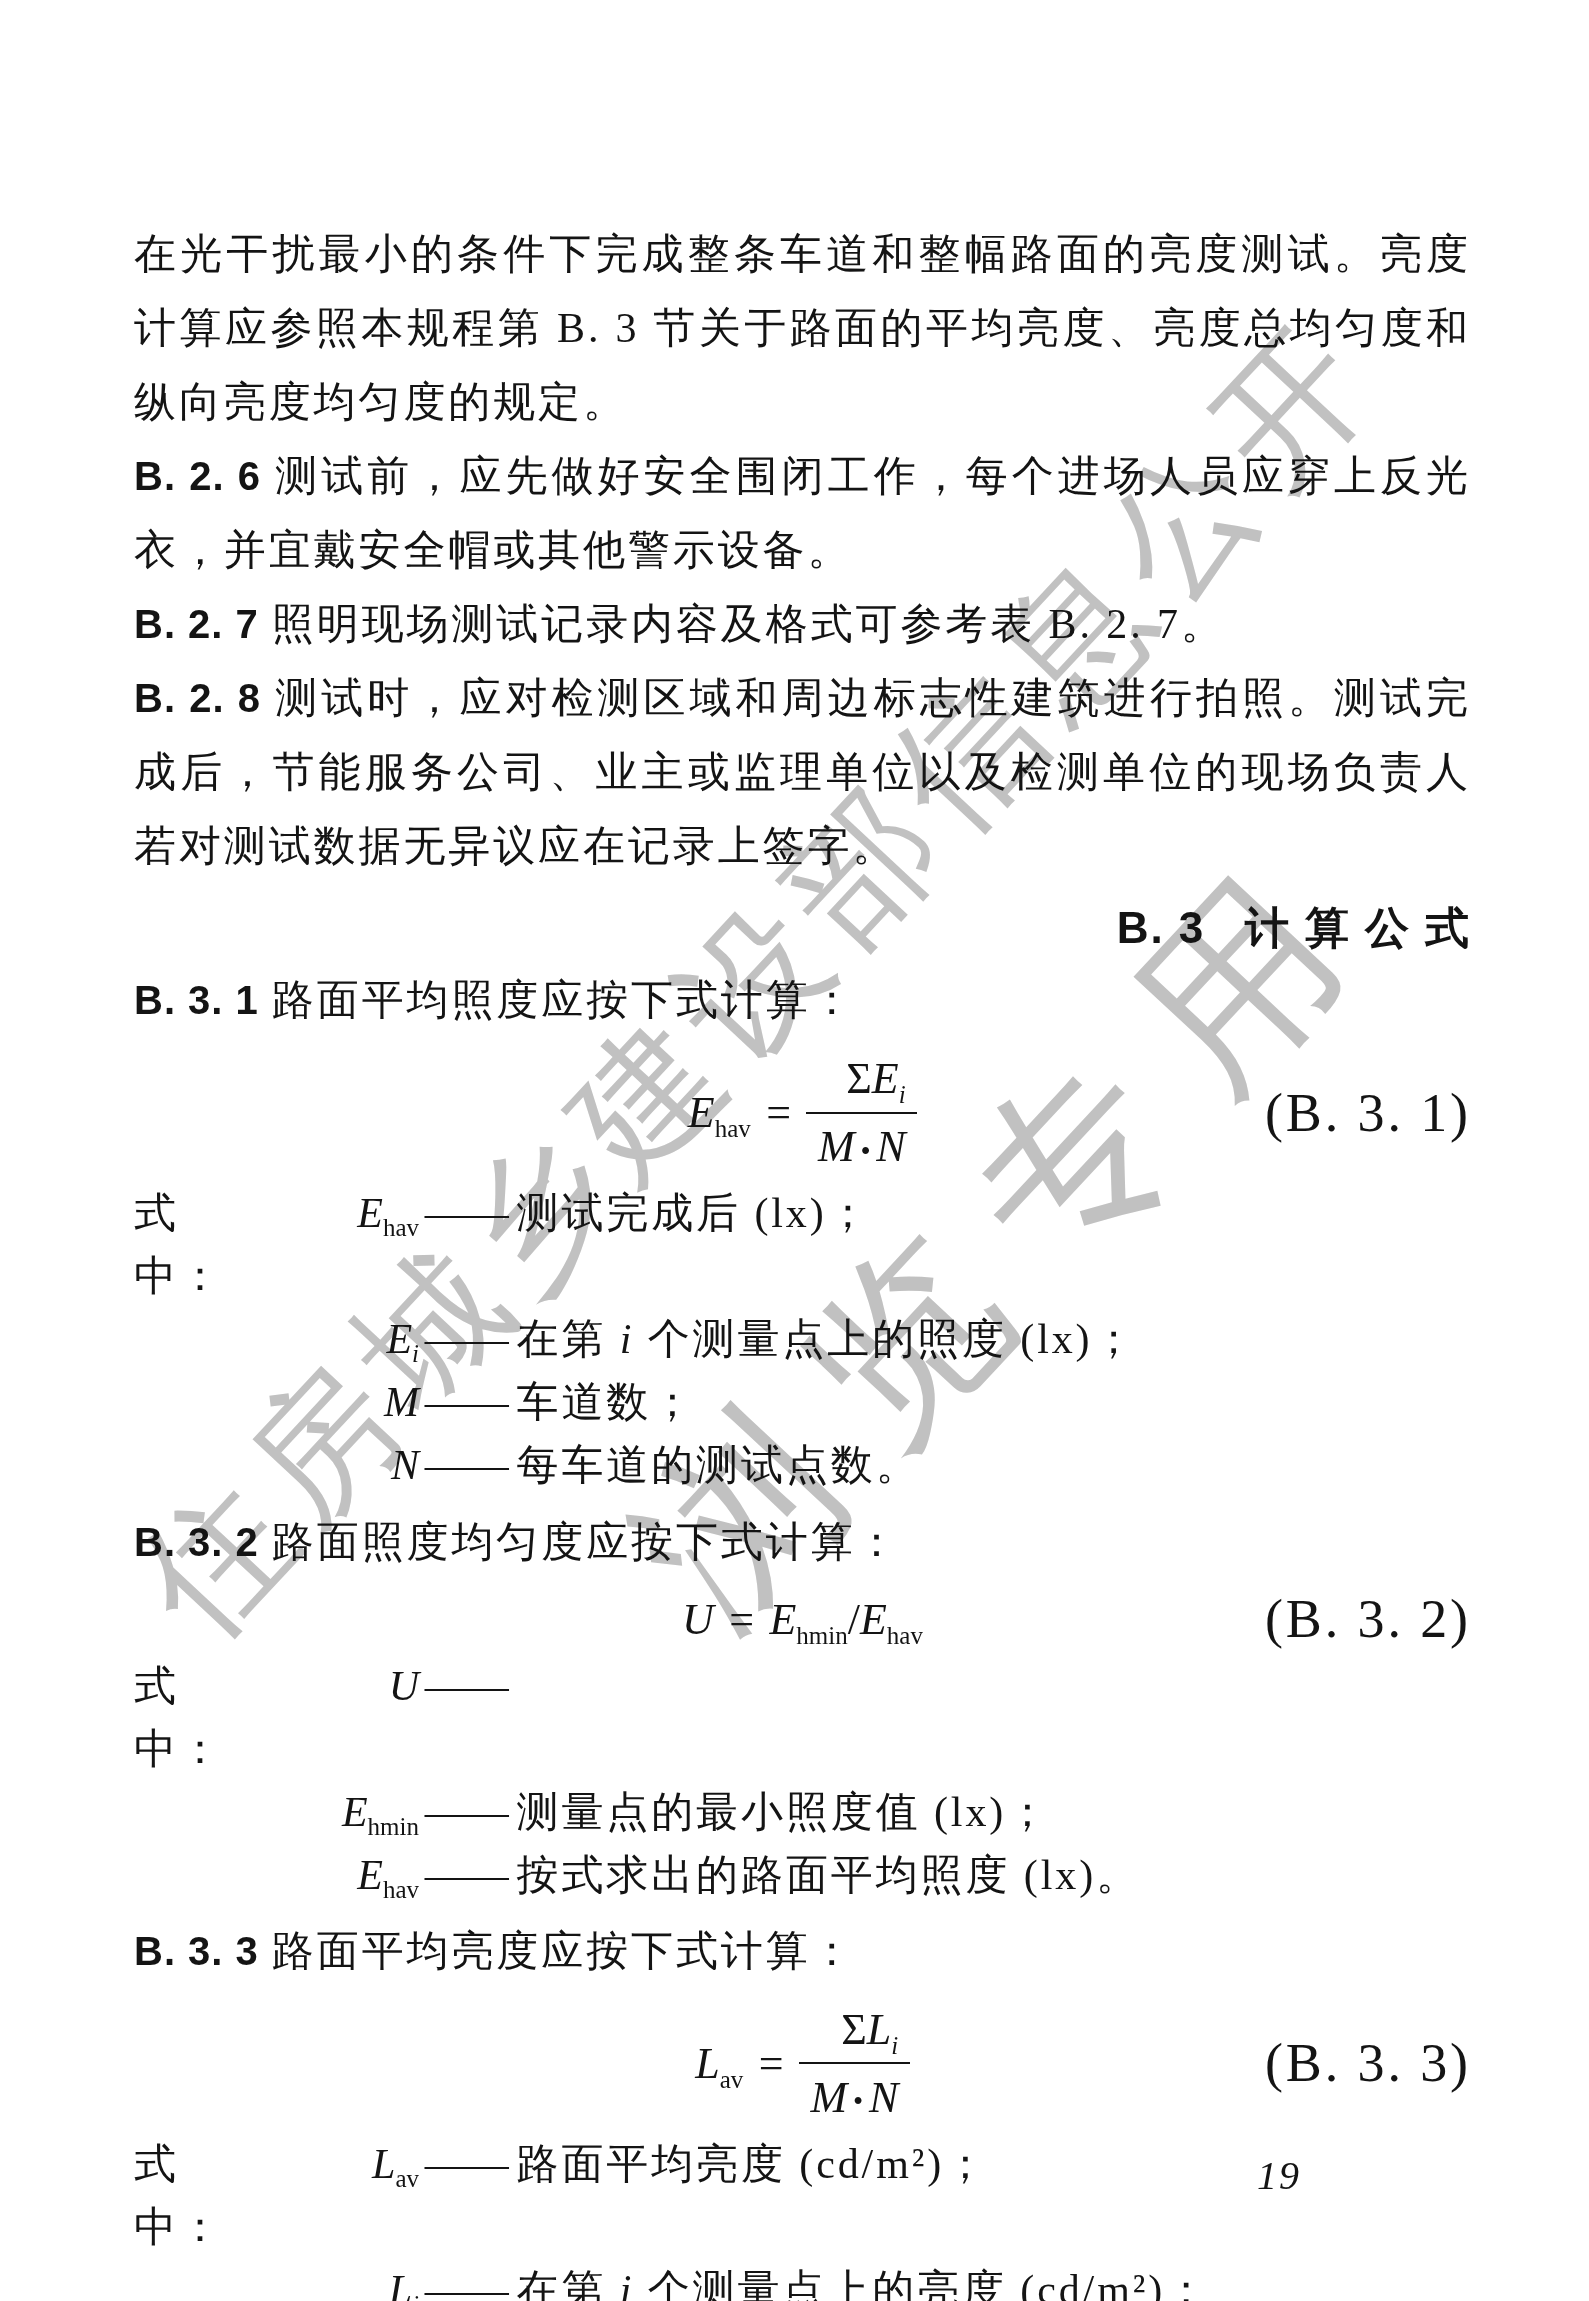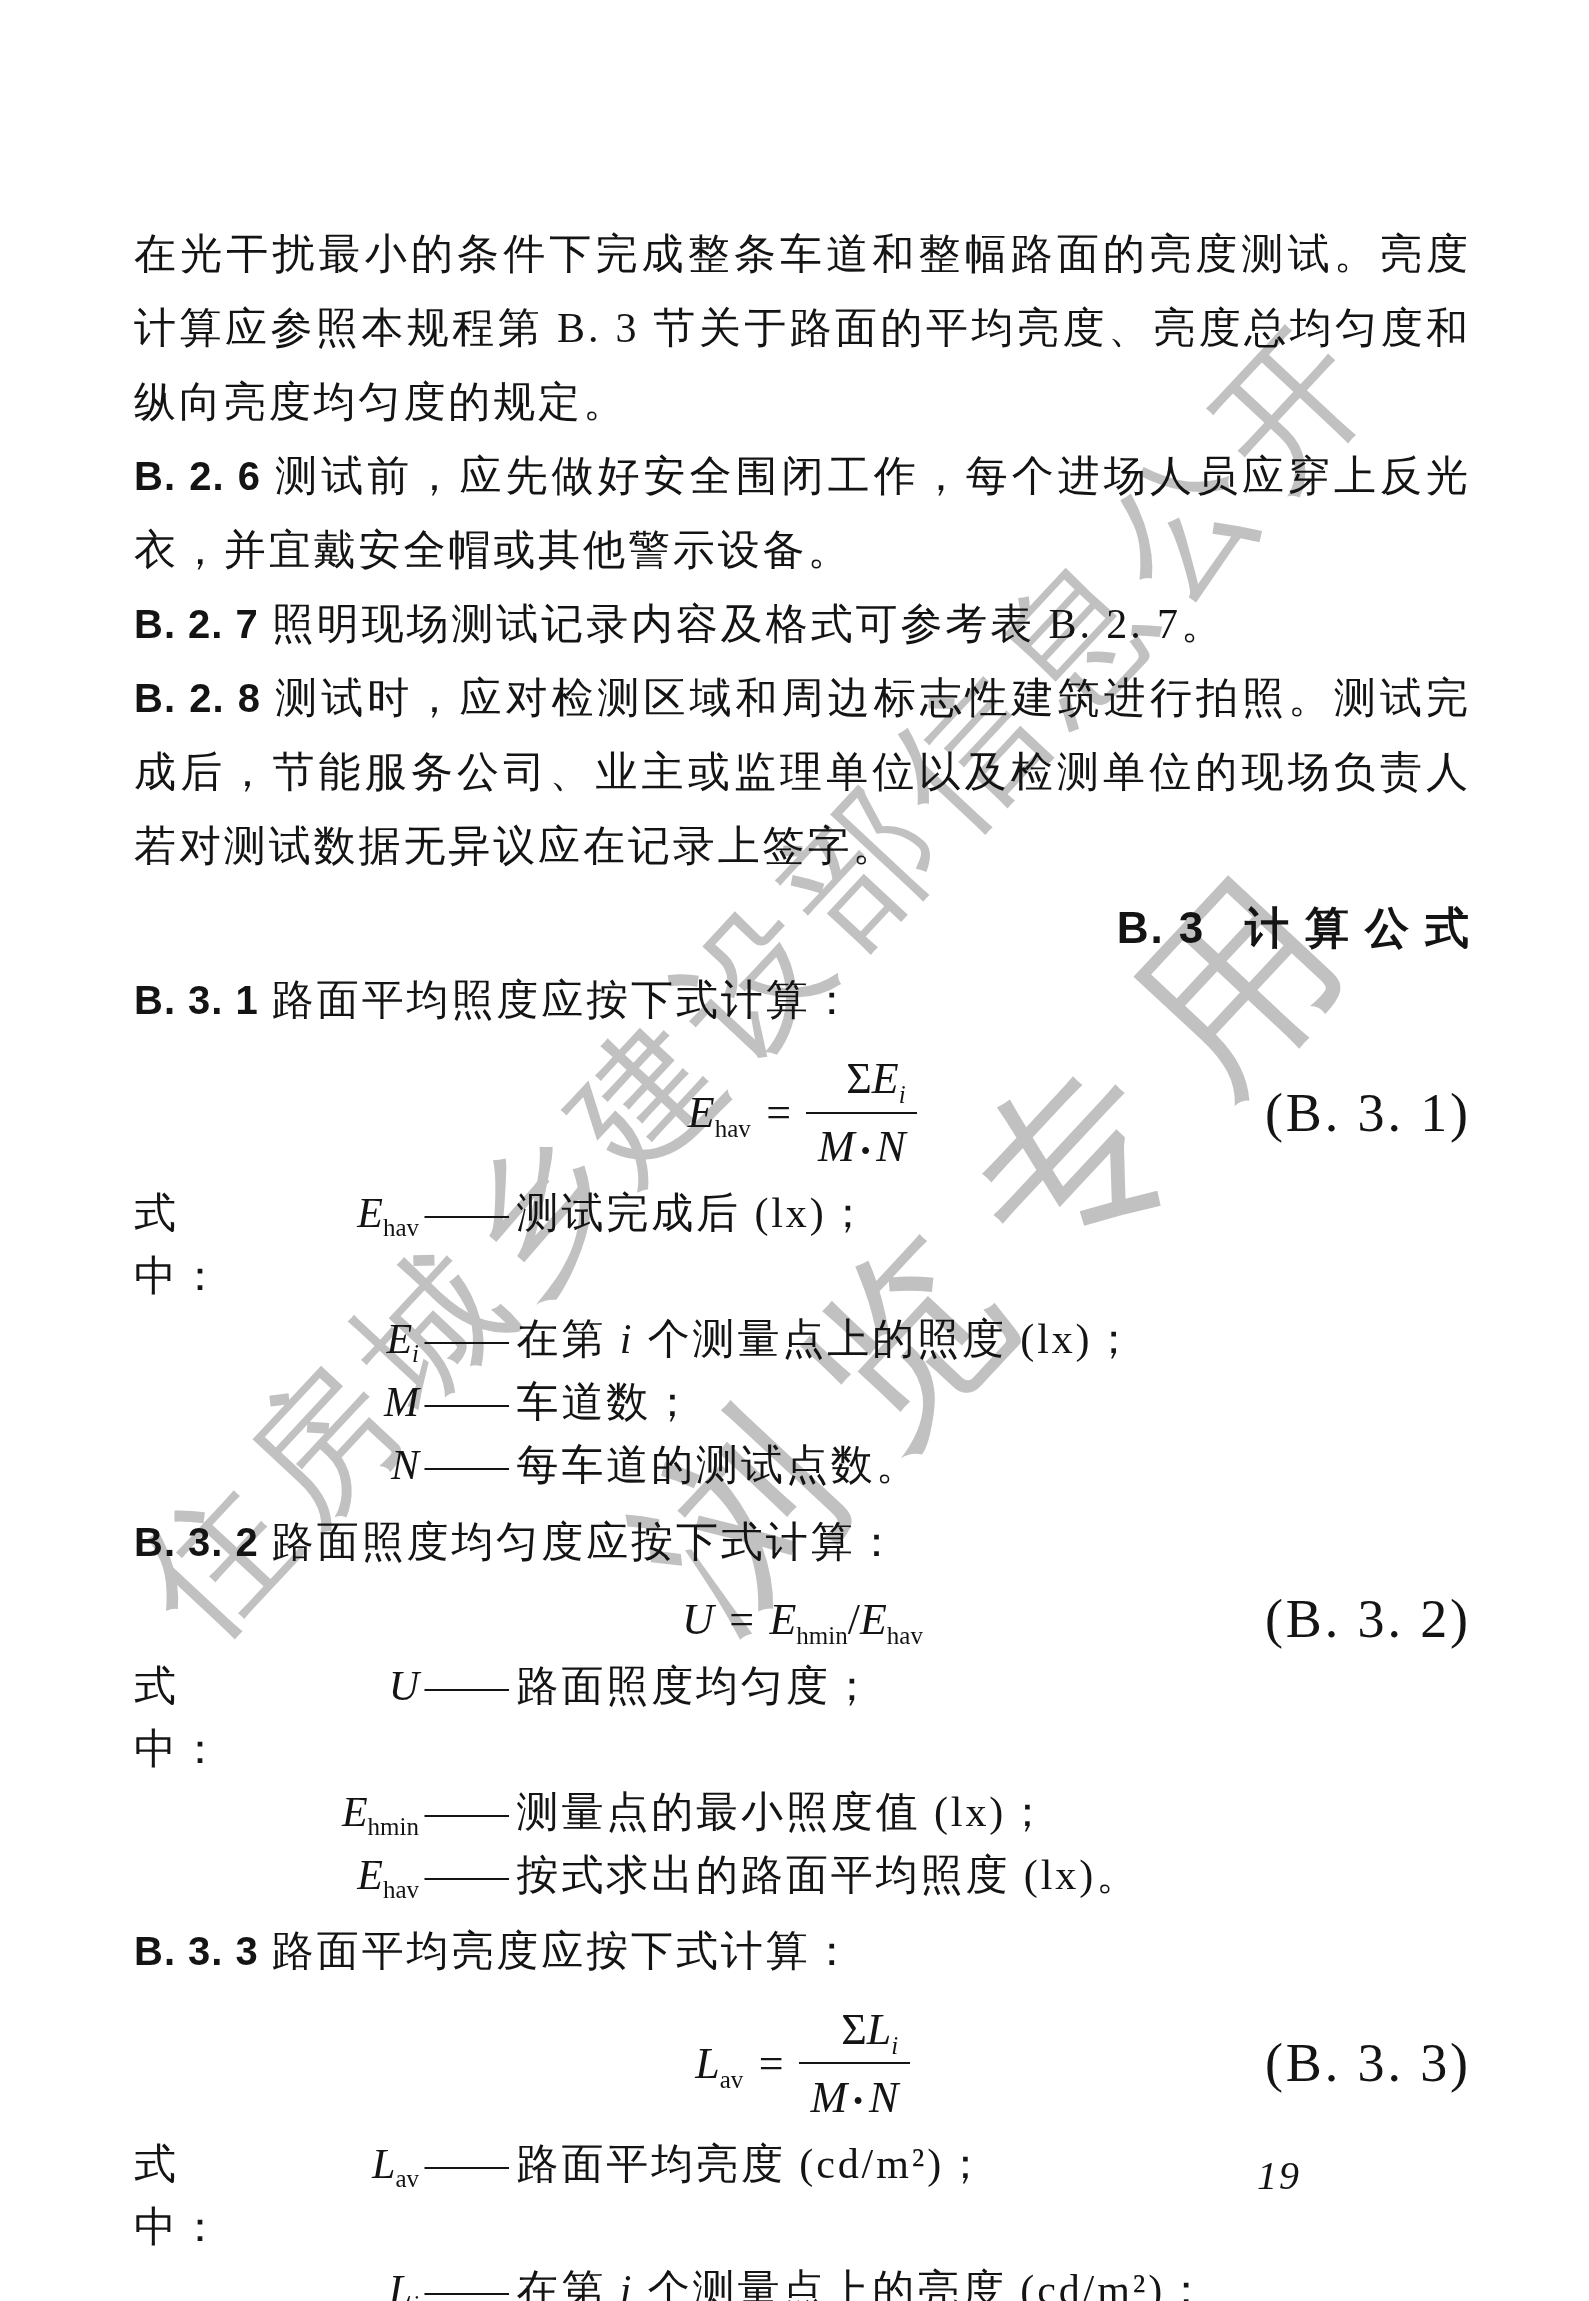--- a/index.html
+++ b/index.html
@@ -119,21 +119,20 @@
       <span>=</span>
       <span><span class="mi">E</span><sub>hmin</sub><span>/</span><span class="mi">E</span><sub>hav</sub></span>
     </span>
     <span class="label">(B. 3. 2)</span>
   </div>
 
   <div class="defline">
     <span class="def-prefix">式中：</span>
     <span class="def-term"><span class="mi">U</span><sub></sub></span>
     <span class="def-dash">——</span>
-    <span class="def-text"><span>路面照度均匀度；</span><span class="mi"></span><span></span></span>
   </div>
   <div class="defline">
     <span class="def-prefix"></span>
     <span class="def-term"><span class="mi">E</span><sub>hmin</sub></span>
     <span class="def-dash">——</span>
     <span class="def-text"><span>测量点的最小照度值 (lx)；</span><span class="mi"></span><span></span></span>
   </div>
   <div class="defline">
     <span class="def-prefix"></span>
     <span class="def-term"><span class="mi">E</span><sub>hav</sub></span>

